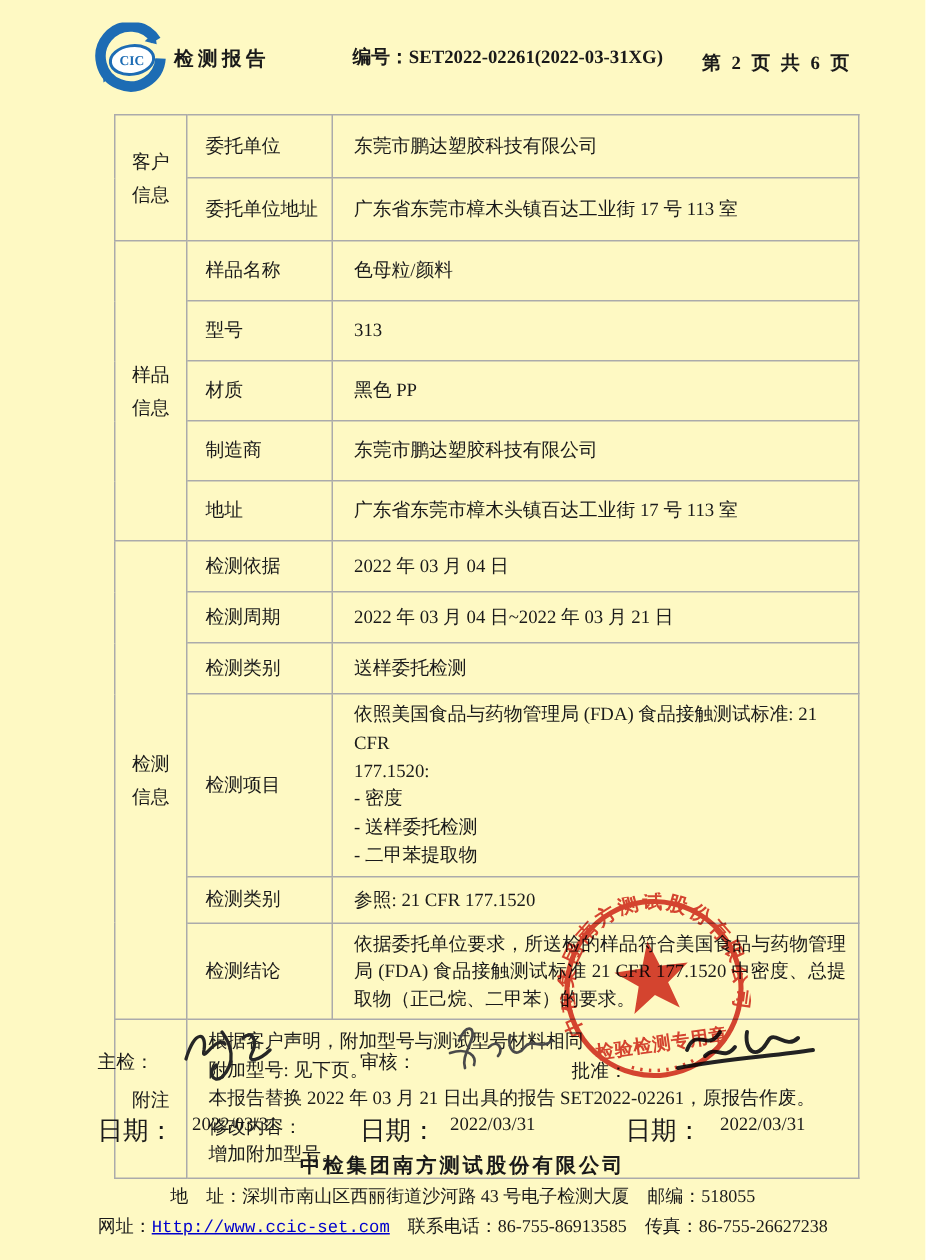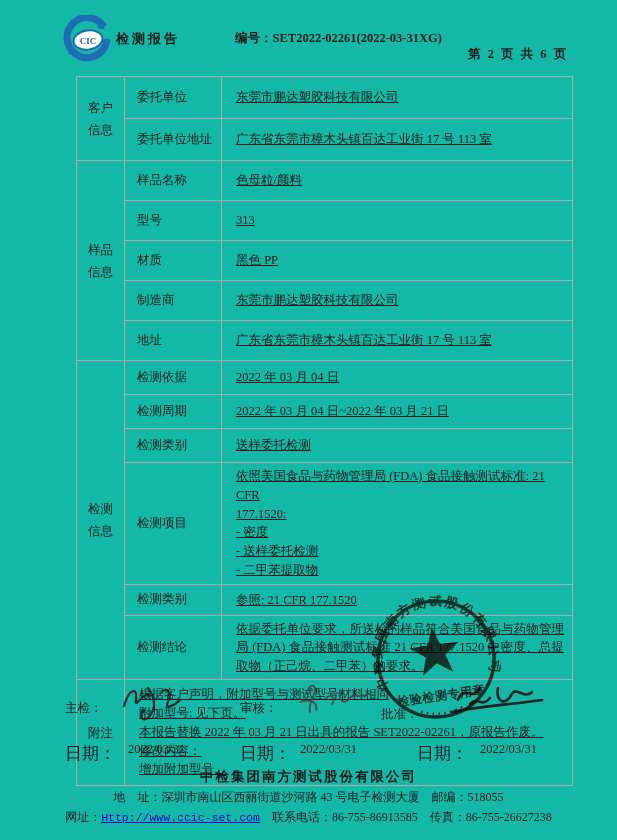--- a/index.html
+++ b/index.html
@@ -1,33 +1,33 @@
 <!DOCTYPE html>
 <html lang="zh"><head>
 <meta charset="utf-8">
 <style>
   html,body{margin:0;padding:0;background:#ffffff;}
   .page{
-    position:relative; width:617px; height:840px; background:#14b8a6; overflow:hidden;
+    position:relative; width:617px; height:840px; background:#fef9c3; overflow:hidden;
     font-family:"Liberation Serif","DejaVu Serif",serif; color:#1a1a1a;
   }
   
   .hdr-logo{position:absolute;left:63px;top:15px;width:48px;height:48px;}
   .hdr-title{position:absolute;left:116px;top:30px;font-size:13px;font-weight:bold;letter-spacing:3px;}
   .hdr-no{position:absolute;left:235px;top:30px;font-size:12.5px;font-weight:bold;white-space:nowrap;}
-  .hdr-page{position:absolute;left:468px;top:46px;font-size:12.5px;font-weight:bold;letter-spacing:2px;white-space:nowrap;}
+  .hdr-page{position:absolute;left:468px;top:34px;font-size:12.5px;font-weight:bold;letter-spacing:2px;white-space:nowrap;}
   
   table.report{
     position:absolute; left:76px; top:76px; width:497px;
     border-collapse:collapse; table-layout:fixed; font-size:12.5px;
   }
   table.report td{border:1px solid #ababab; vertical-align:middle;}
   td.sec{width:48px; text-align:center; padding:2px 0; line-height:22px;}
   td.lbl{width:97px; padding:4px 4px 4px 12px; line-height:15px;}
-  td.val{padding:4px 8px 4px 14px; line-height:18.5px;text-decoration:underline;}
+  td.val{padding:4px 8px 4px 14px; line-height:18.5px;}
   tr.h34 td{height:33px;} tr.h32 td{height:31px;} tr.h26 td{height:25px;} tr.h24 td{height:22px;}
   .mline div{line-height:18.8px;}
   td.notes-cell{padding:5px 8px 6px 14px;}
   .concl{line-height:17.5px; text-align:justify;}
   
   .sig-label{position:absolute; font-size:12.5px; white-space:nowrap;}
   .sig-svg{position:absolute;}
   .date-label{position:absolute; font-size:17px; white-space:nowrap;}
   .date-val{position:absolute; font-size:12.5px; white-space:nowrap;}
   

